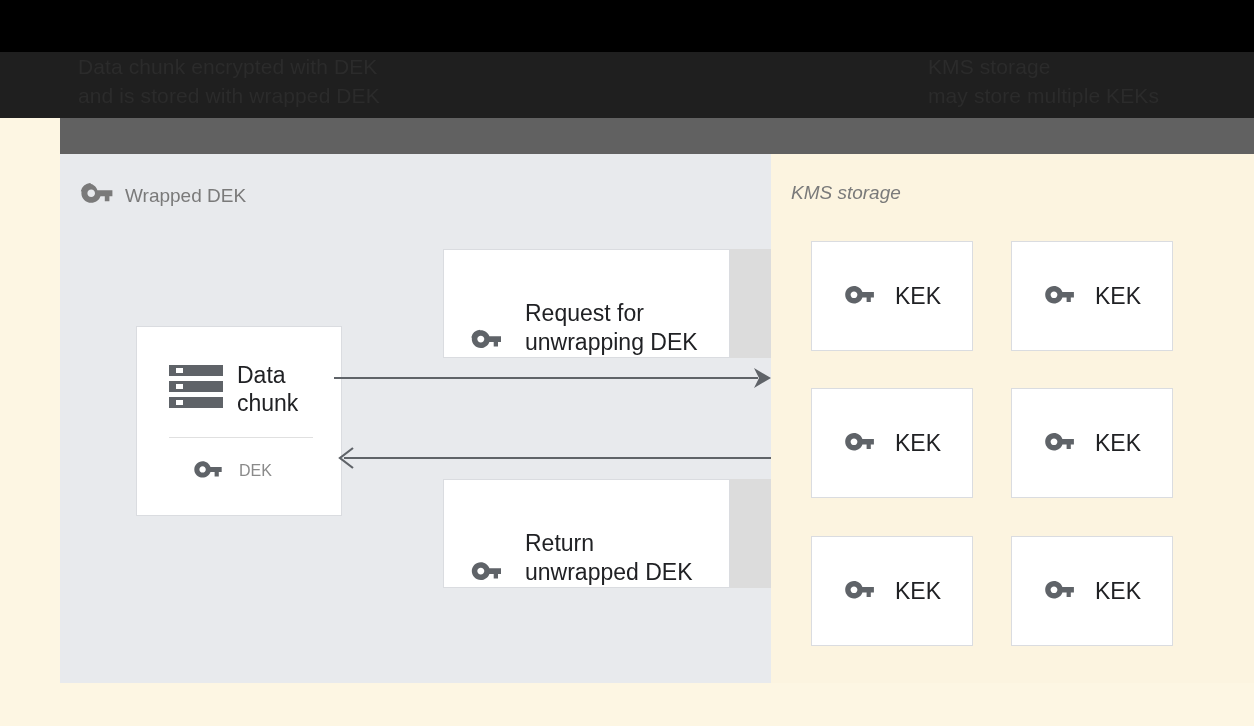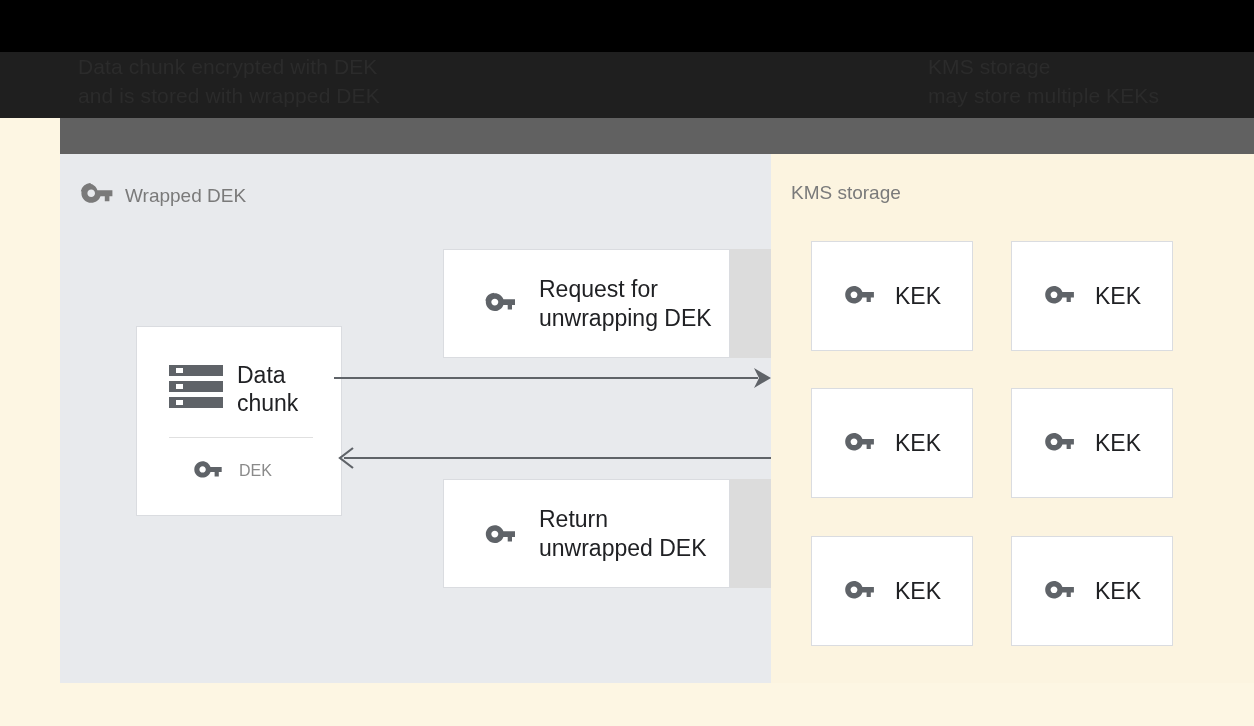--- a/index.html
+++ b/index.html
@@ -41,21 +41,21 @@
   
   #left-panel{
     position:absolute;left:60px;top:154px;width:711px;height:529px;
     background:#e8eaed;
   }
   .panel-heading{
     position:absolute;display:flex;align-items:center;gap:12px;
     color:#7a7a7a;font-size:19px;
   }
   #left-heading{left:78px;top:182px;}
-  #right-heading{left:791px;top:182px;}
+  #right-heading{left:791px;top:182px;font-style:italic;}
 
   
   #right-panel{
     position:absolute;left:771px;top:154px;width:483px;height:529px;
     background:#fcf4e0;
   }
 
   
   #data-chunk-card{
     position:absolute;left:136px;top:326px;width:206px;height:190px;
@@ -74,21 +74,21 @@
     position:absolute;left:56px;top:132px;display:flex;align-items:center;gap:14px;
   }
   #dek-label{color:#8a8a8a;font-size:16px;}
 
   
   .msg-shadowband{
     position:absolute;background:#dcdcdc;
   }
   .msg-card{
     position:absolute;background:#fff;border:1px solid #dadce0;box-sizing:border-box;
-    display:flex;align-items:center;padding-left:38px;gap:17px;
+    display:flex;align-items:flex-end;padding-left:24px;gap:17px;
   }
   .msg-label{color:#202124;font-size:23px;line-height:29px;white-space:pre-line;}
 
   #req-band{left:730px;top:249px;width:41px;height:109px;}
   #req-card{left:443px;top:249px;width:287px;height:109px;}
   #ret-band{left:730px;top:479px;width:41px;height:109px;}
   #ret-card{left:443px;top:479px;width:287px;height:109px;}
 
   
   #arrow-right{position:absolute;left:334px;top:362px;width:437px;height:32px;}

